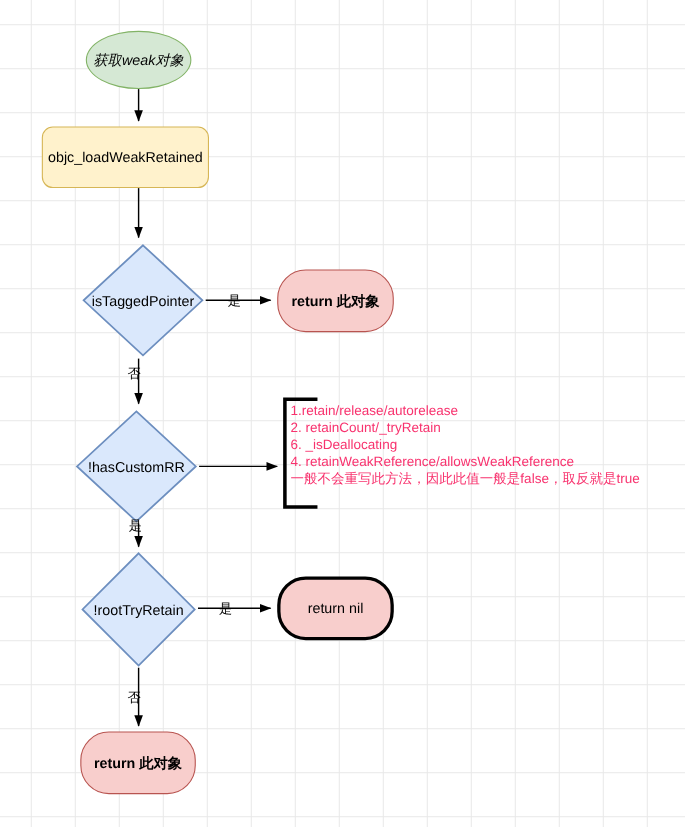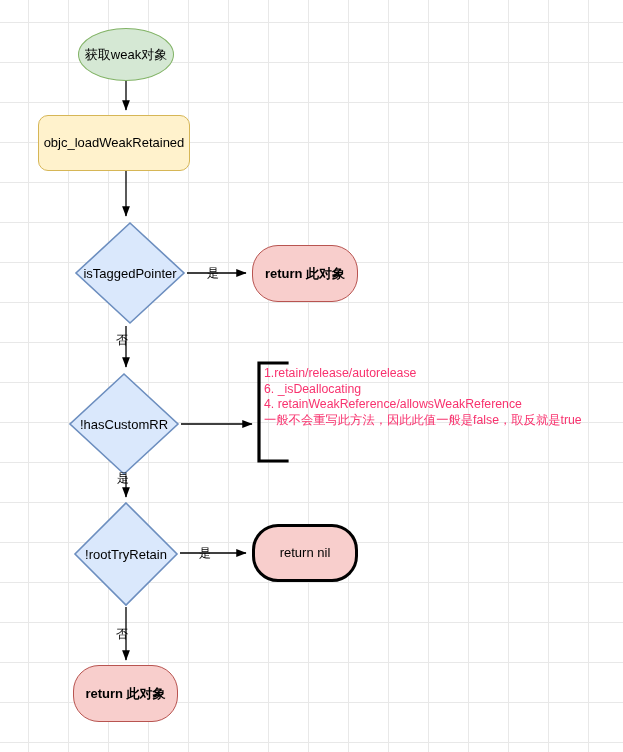--- a/index.html
+++ b/index.html
@@ -31,20 +31,21 @@
     font-size: 13px;
     line-height: 1.2;
     white-space: nowrap;
   }
   
   .n-start {
     left: 78px; top: 28px; width: 96px; height: 53px;
     background: #d5e8d4;
     border: 1.3px solid #82b366;
     border-radius: 50% / 50%;
+    font-style: italic;
   }
   
   .n-process {
     left: 38px; top: 115px; width: 152px; height: 56px;
     background: #fff2cc;
     border: 1.3px solid #d6b656;
     border-radius: 10px;
   }
   
   .diamond-wrap {
@@ -188,18 +189,19 @@
   </div>
 
   <div class="edge-label" style="left:207px; top:265px;">是</div>
   <div class="edge-label" style="left:116px; top:332px;">否</div>
   <div class="edge-label" style="left:117px; top:470px;">是</div>
   <div class="edge-label" style="left:199px; top:545px;">是</div>
   <div class="edge-label" style="left:116px; top:626px;">否</div>
 
   <div class="annotation">
     <div>1.retain/release/autorelease</div>
+    <div>2. retainCount/_tryRetain</div>
     <div>6. _isDeallocating</div>
     <div>4. retainWeakReference/allowsWeakReference</div>
     <div>一般不会重写此方法，因此此值一般是false，取反就是true</div>
   </div>
 
 </div>
 
 </body></html>

